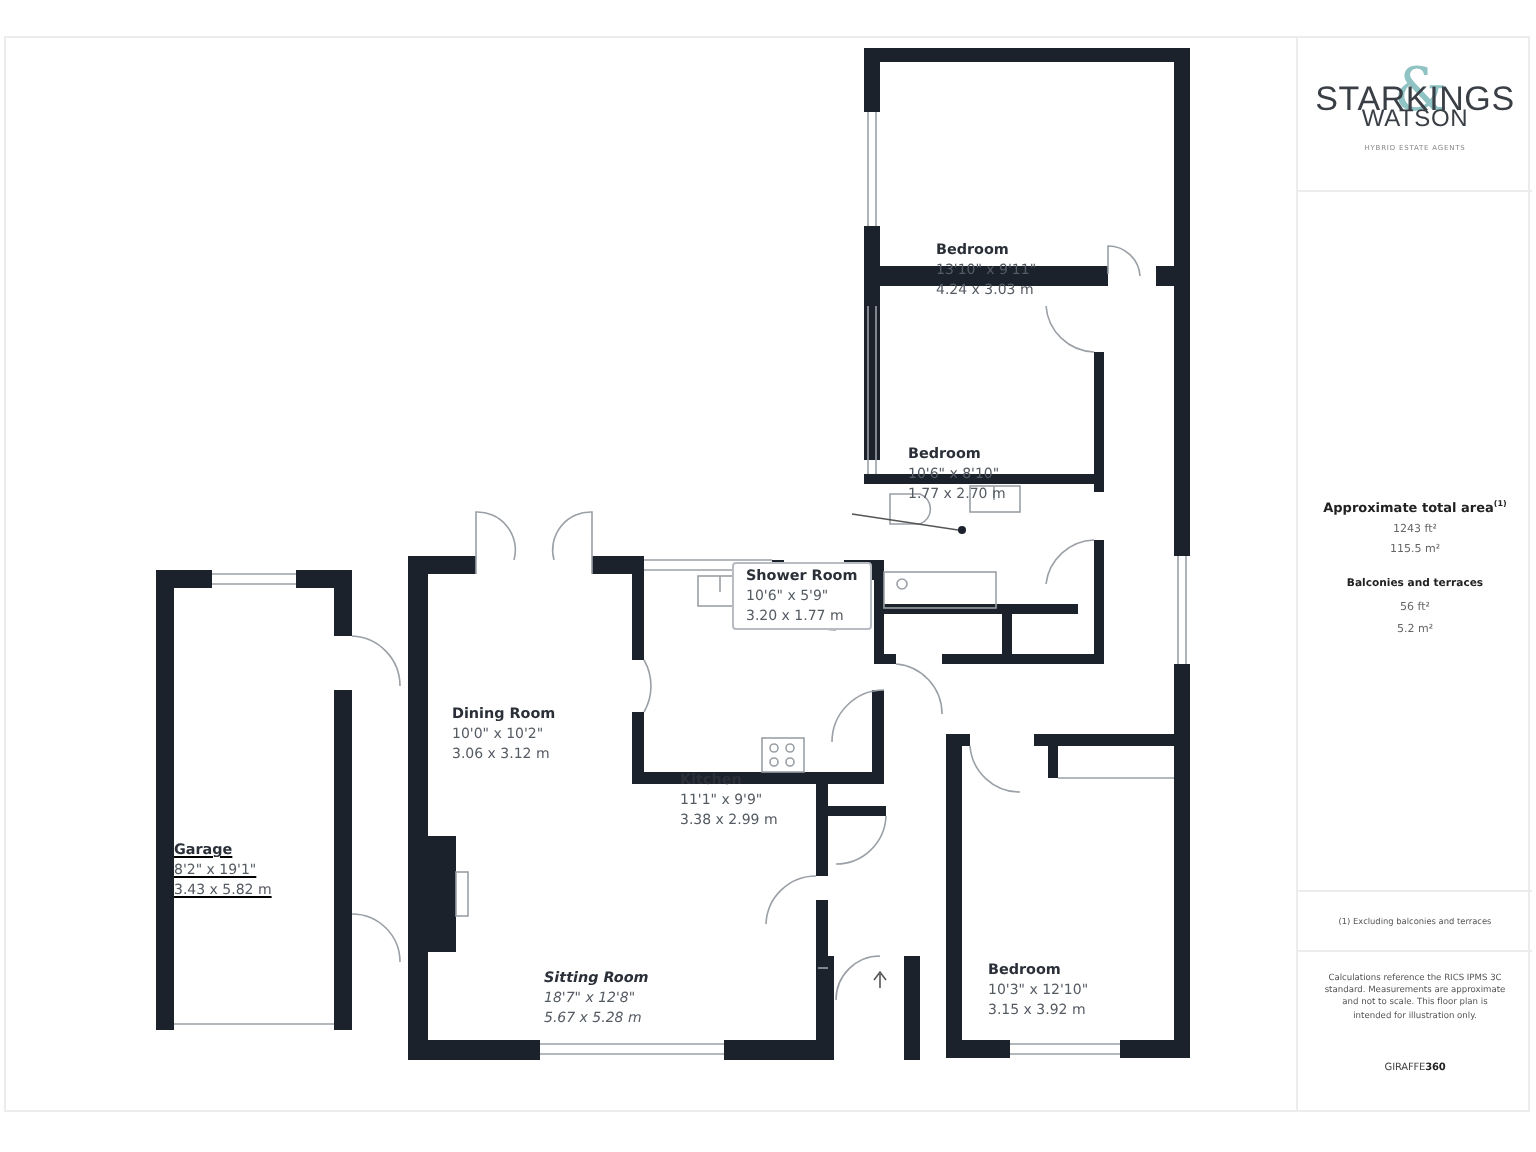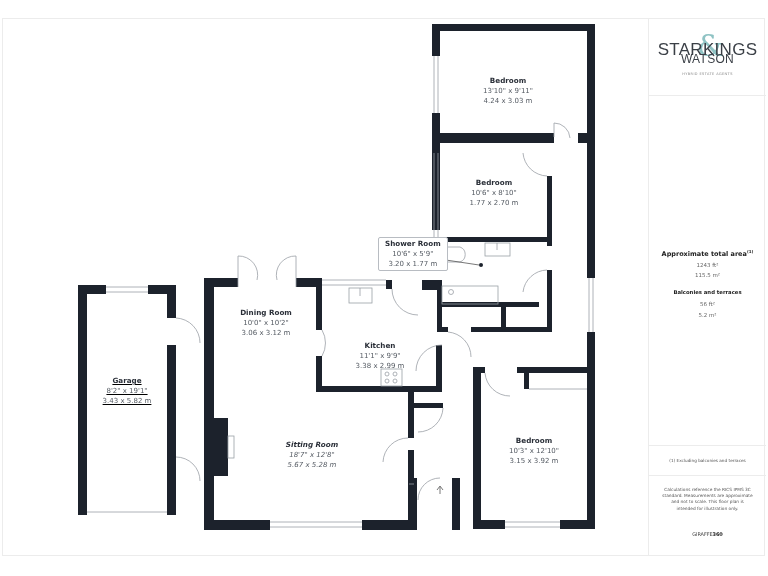--- a/index.html
+++ b/index.html
@@ -20,21 +20,21 @@
   .area-m { position:absolute; left:0; top:176px; width:117px; font-size:5.5px; color:#666; }
   .balc-title { position:absolute; left:0; top:193px; width:117px; font-size:5.3px; font-weight:bold; color:#222; }
   .balc-ft { position:absolute; left:0; top:205px; width:117px; font-size:5.5px; color:#666; }
   .balc-m { position:absolute; left:0; top:216px; width:117px; font-size:5.5px; color:#666; }
   .note-wrap { top:427px; height:30px; }
   .note { position:absolute; left:0; top:12px; width:117px; font-size:4.2px; color:#555; }
   .disc-wrap { top:457px; height:80px; border-bottom:none; }
   .disc { position:absolute; left:12px; top:11px; width:93px; font-size:4.3px; line-height:6.2px; color:#555; }
   .brand { position:absolute; left:0; top:55px; width:117px; font-size:5px; color:#444; letter-spacing:-0.1px; }
   .brand b { color:#222; }
-  .lbl { position:absolute; text-align:center; white-space:nowrap; }
+  .lbl { position:absolute; text-align:left; white-space:nowrap;margin-top:44px; }
   .lbl .n { font-size:7.2px; font-weight:bold; color:#2a2f38; display:block; line-height:10px; }
   .lbl .d { font-size:7px; color:#555b63; display:block; line-height:10px; }
   .lbl.boxed { border:1px solid #b8bcc2; border-radius:2px; background:#fff; padding:1px 6px; }
 </style>
 </head>
 <body>
 
 <div class="frame"></div>
 
 <svg class="plan" viewBox="0 0 768 576" xmlns="http://www.w3.org/2000/svg">
@@ -159,21 +159,21 @@
 <div class="lbl" style="left:468px;top:76px;width:80px;">
   <span class="n">Bedroom</span>
   <span class="d">13'10" x 9'11"</span>
   <span class="d">4.24 x 3.03 m</span>
 </div>
 <div class="lbl" style="left:454px;top:178px;width:80px;">
   <span class="n">Bedroom</span>
   <span class="d">10'6" x 8'10"</span>
   <span class="d">1.77 x 2.70 m</span>
 </div>
-<div class="lbl boxed" style="left:378px;top:237px;">
+<div class="lbl boxed" style="left:366px;top:237px;">
   <span class="n">Shower Room</span>
   <span class="d">10'6" x 5'9"</span>
   <span class="d">3.20 x 1.77 m</span>
 </div>
 <div class="lbl" style="left:226px;top:308px;width:80px;">
   <span class="n">Dining Room</span>
   <span class="d">10'0" x 10'2"</span>
   <span class="d">3.06 x 3.12 m</span>
 </div>
 <div class="lbl" style="left:340px;top:341px;width:80px;">

